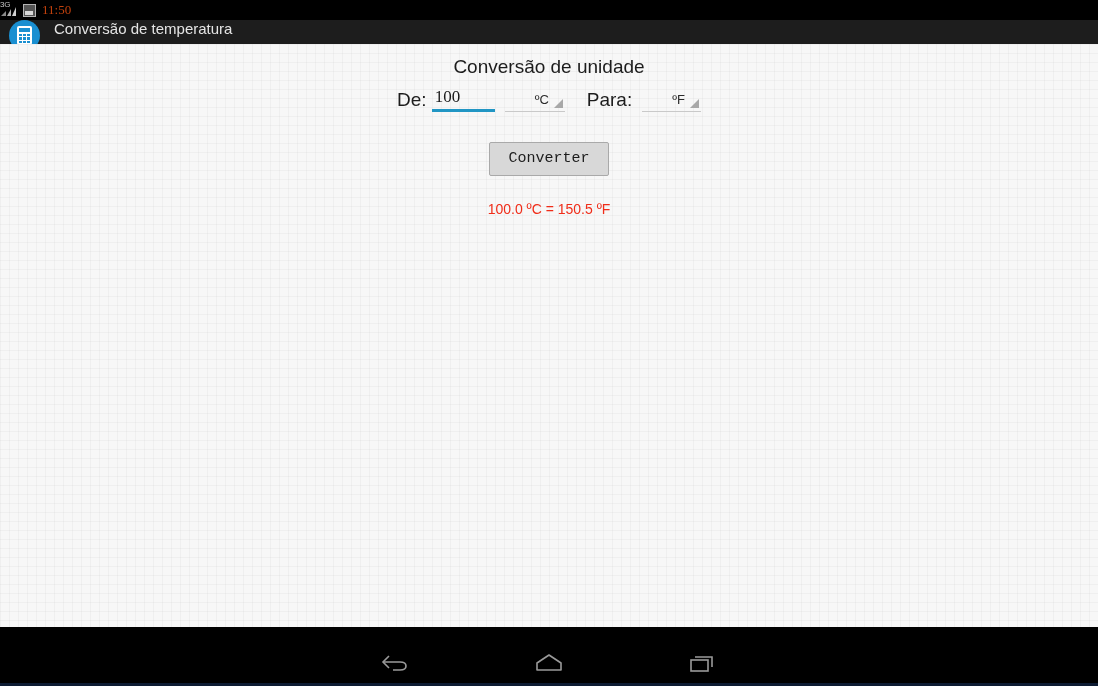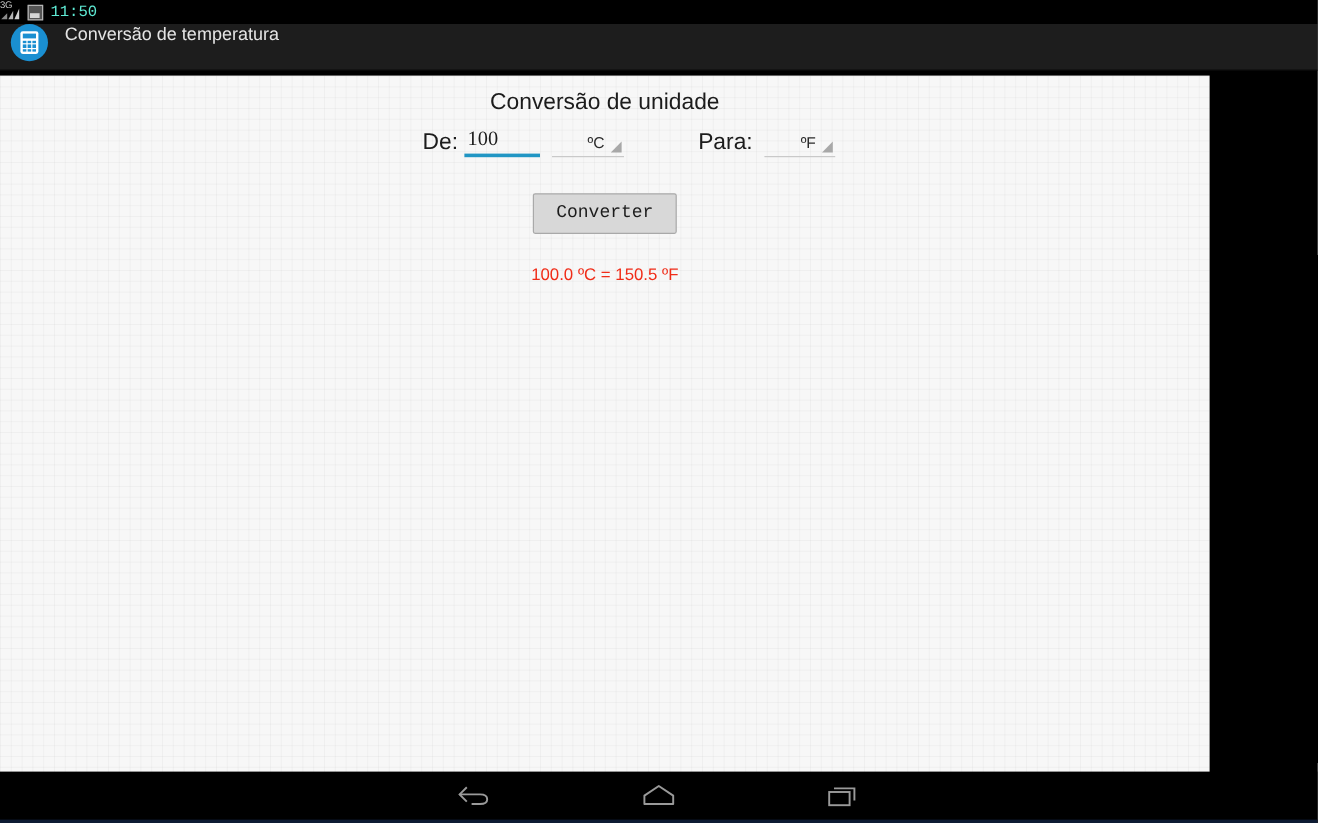--- a/index.html
+++ b/index.html
@@ -67,23 +67,23 @@
     content: "";
     position: absolute;
     left: 1px;
     bottom: 1px;
     width: 8px;
     height: 4px;
     background: #d8d8d8;
   }
   .status-clock {
     font-size: 13px;
-    color: #5eead4;
+    color: #c2410c;
     line-height: 14px;
-    font-family: Liberation Mono, monospace;
+    font-family: Liberation Serif, serif;
   }
 
   
   .action-bar {
     position: absolute;
     top: 20px;
     left: 0;
     width: 1098px;
     height: 39px;
     background: #1d1d1d;
@@ -136,23 +136,23 @@
   .app-title {
     margin-left: 14px;
     color: #e4e4e4;
     font-size: 15px;
     font-family: "Liberation Sans", sans-serif;
   }
 
   
   .content {
     position: absolute;
-    top: 63px;
+    top: 44px;
     left: 0;
-    width: 1008px;
+    width: 1098px;
     height: 583px;
     background-color: #f7f7f7;
     background-image:
       linear-gradient(to right, rgba(0,0,0,0.030) 1px, transparent 1px),
       linear-gradient(to bottom, rgba(0,0,0,0.030) 1px, transparent 1px);
     background-size: 9px 9px;
     overflow: hidden;
   }
 
   .heading {
@@ -167,21 +167,20 @@
     margin-top: 9px;
     display: flex;
     align-items: flex-end;
     justify-content: center;
   }
   .field-label {
     font-size: 19px;
     color: #1c1c1c;
     line-height: 22px;
     padding-bottom: 1px;
-    margin-left: 40px;
   }
   .num-input {
     width: 60px;
     margin-left: 5px;
     border: none;
     border-bottom: 3px solid #2196c4;
     background: transparent;
     font-size: 17px;
     color: #1c1c1c;
     font-family: Liberation Serif, serif;

